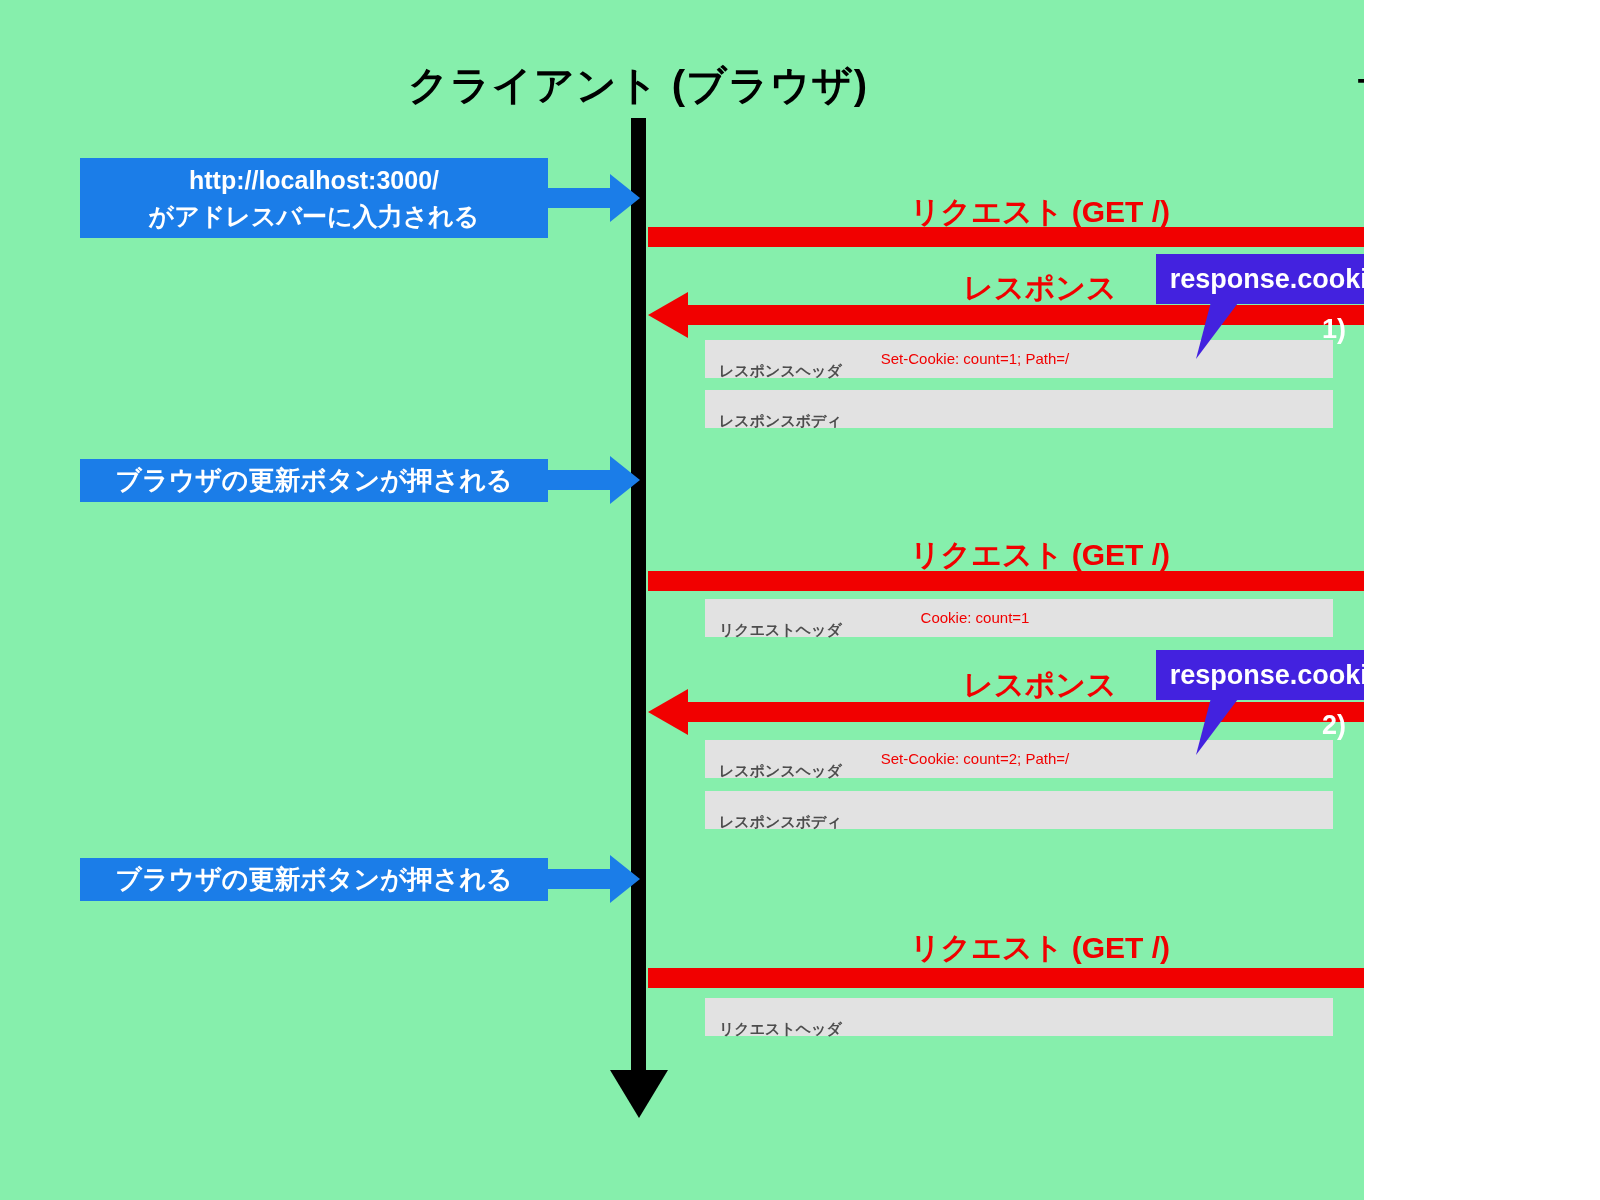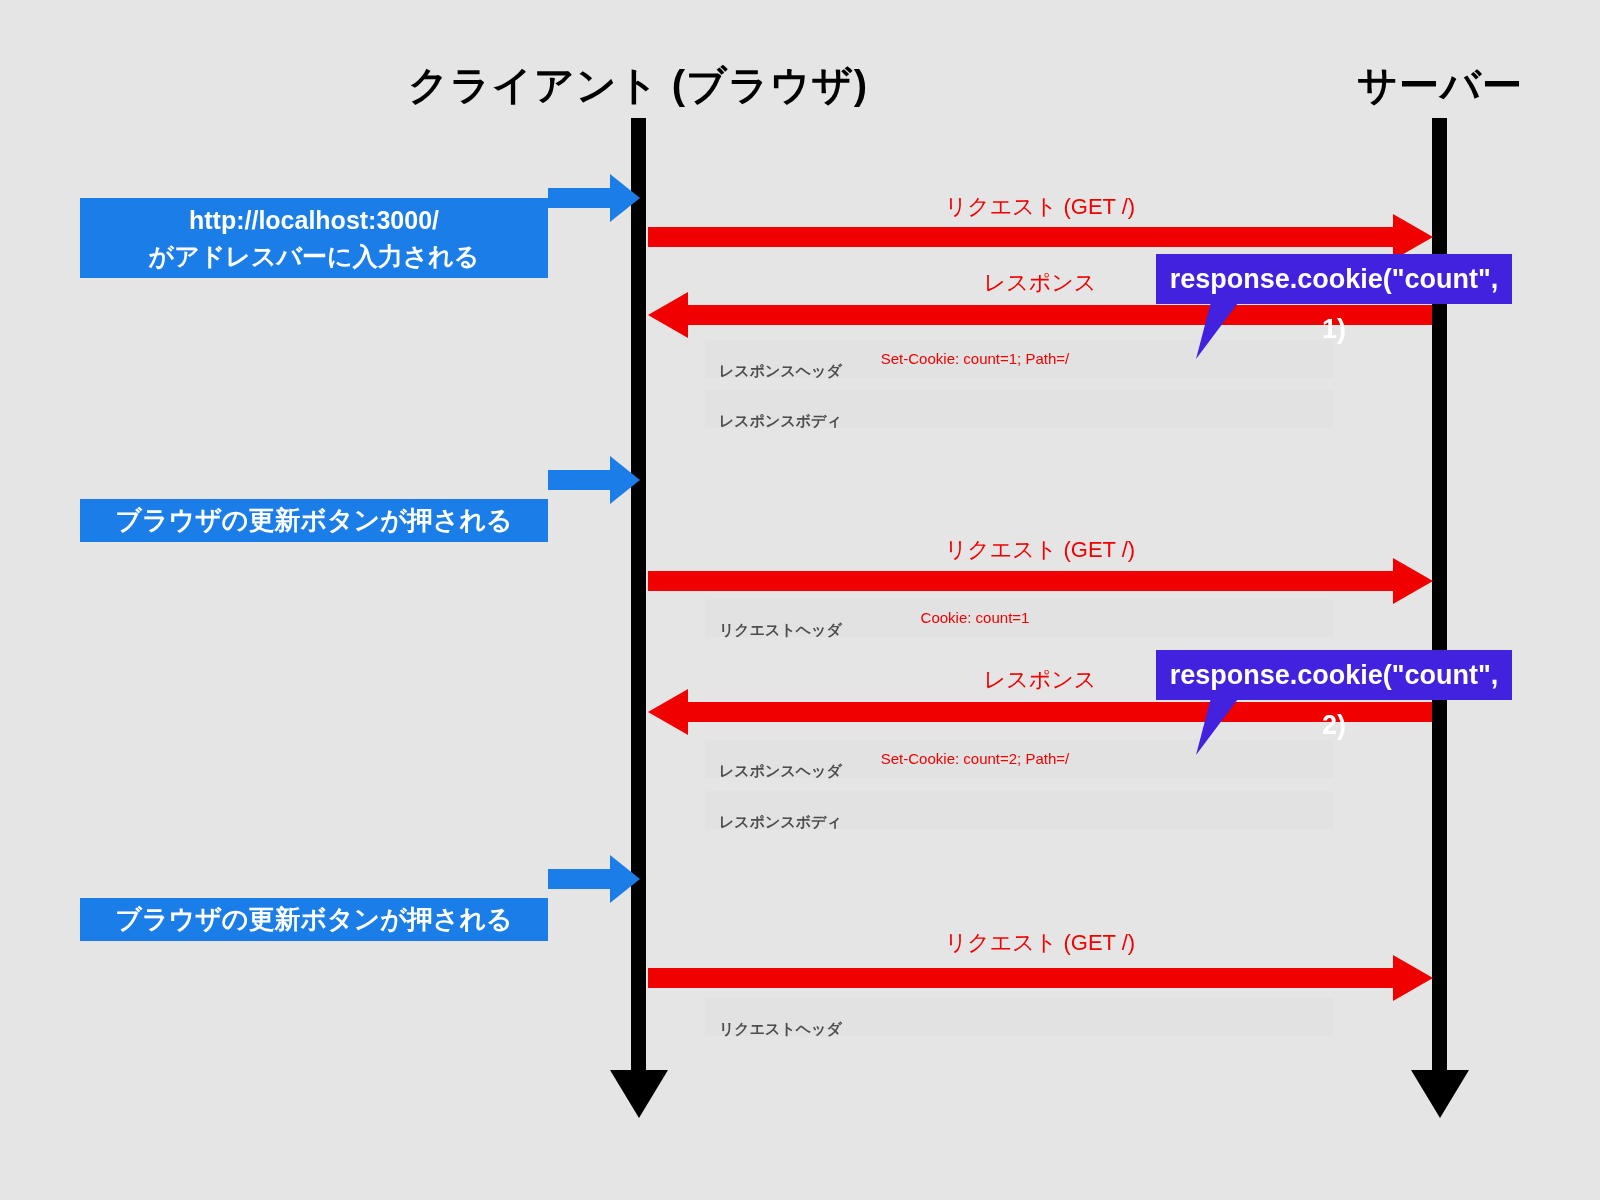--- a/index.html
+++ b/index.html
@@ -2,22 +2,22 @@
 <html style="--blue: #1b7de8; --red: #f10000; --purple: #4322df; --graybox: #e2e2e2; --graylabel: #4d4d4d;"><head>
 <meta charset="utf-8">
 <style>
   html,body{margin:0;padding:0;}
   body{
     font-family:"Liberation Sans","DejaVu Sans",sans-serif;
     background:#ffffff;
   }
   .canvas{
     position:relative;
-    width:1600px;height:1200px;
-    background:#e5e5e5;
+    width:1364px;height:1200px;
+    background:#86efac;
     overflow:hidden;
   }
   .title{
     position:absolute;
     font-size:40px;font-weight:bold;color:#000;
     text-align:center;letter-spacing:1px;
   }
   
   .lifeline{
     position:absolute;top:118px;width:15px;height:952px;background:#000;
@@ -26,37 +26,37 @@
     position:absolute;top:1070px;width:0;height:0;
     border-left:29px solid transparent;
     border-right:29px solid transparent;
     border-top:48px solid #000;
   }
   
   .event-box{
     position:absolute;left:80px;width:468px;
     background:var(--blue);color:#fff;font-weight:bold;
     display:flex;flex-direction:column;justify-content:center;align-items:center;
-    text-align:center;z-index:4;margin-top:40px;
+    text-align:center;z-index:4;
   }
   .event-box .l1{font-size:25px;line-height:1.45;}
   .blue-shaft{
     position:absolute;height:20px;background:var(--blue);z-index:4;
   }
   .blue-head{
     position:absolute;width:0;height:0;z-index:4;
     border-top:24px solid transparent;
     border-bottom:24px solid transparent;
     border-left:30px solid var(--blue);
   }
   
   .msg-label{
     position:absolute;left:648px;width:784px;
     text-align:center;color:var(--red);
-    font-size:22px;font-weight:normal;z-index:3;
+    font-size:30px;font-weight:bold;z-index:3;
   }
   .red-shaft{
     position:absolute;height:20px;background:var(--red);z-index:3;
   }
   .red-head-right{
     position:absolute;width:0;height:0;z-index:3;
     border-top:23px solid transparent;
     border-bottom:23px solid transparent;
     border-left:40px solid var(--red);
   }

